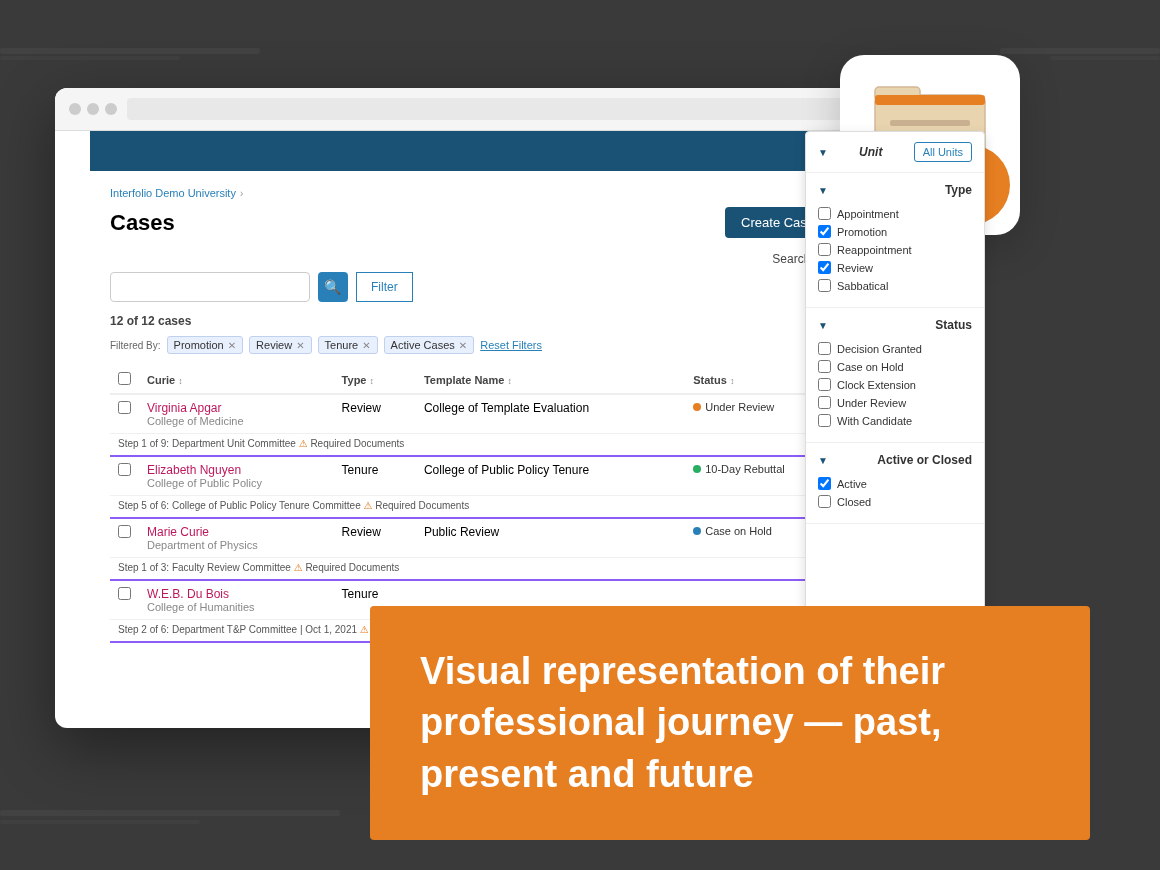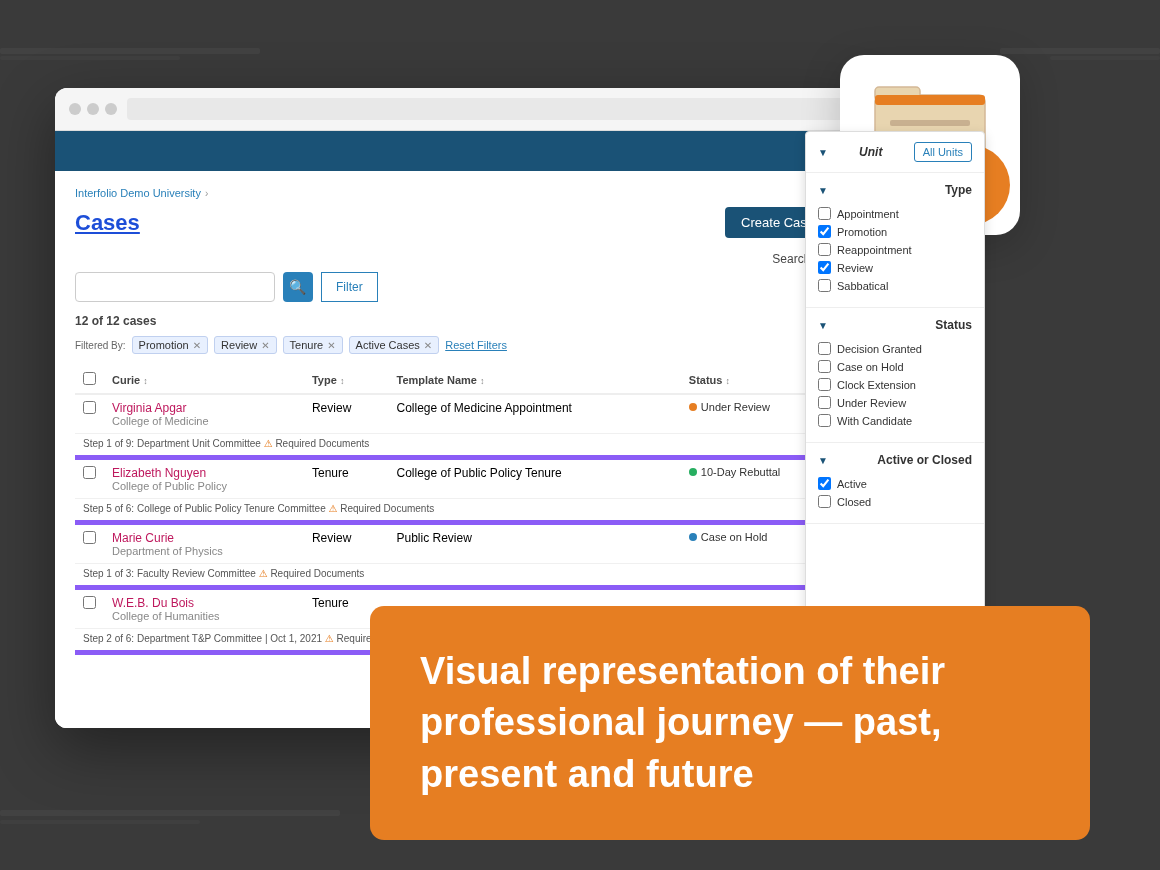--- a/index.html
+++ b/index.html
@@ -53,20 +53,21 @@
       flex: 1;
       height: 22px;
       background: #e8e8e8;
       border-radius: 4px;
     }
 
     
     .app-content {
       display: flex;
       height: calc(100% - 43px);
+      padding-left: 35px;
     }
 
     
     .main-area {
       flex: 1;
       background: #fff;
       overflow: hidden;
     }
 
     
@@ -100,22 +101,21 @@
 
     .page-header {
       display: flex;
       align-items: center;
       justify-content: space-between;
       margin-bottom: 14px;
     }
     .page-title {
       font-size: 22px;
       font-weight: 600;
-      color: #1d4ed8;
-      text-decoration: underline;
+      color: #000000;
     }
 
     .create-case-btn {
       background: #1a5276;
       color: #fff;
       border: none;
       padding: 8px 16px;
       border-radius: 4px;
       font-size: 13px;
       font-weight: 500;
@@ -243,21 +243,21 @@
       cursor: pointer;
     }
     .case-dept {
       color: #888;
       font-size: 11px;
     }
     .case-step {
       color: #555;
       font-size: 10px;
       padding: 4px 8px 6px 8px;
-      border-bottom: 5px solid #8b5cf6;
+      border-bottom: 2px solid #8b5cf6;
     }
     .warning-icon {
       color: #e67e22;
       font-size: 10px;
     }
 
     .status-dot {
       display: inline-block;
       width: 8px; height: 8px;
       border-radius: 50%;
@@ -394,21 +394,21 @@
       font-size: 36px;
     }
 
     
     .orange-card {
       position: absolute;
       bottom: 30px;
       left: 370px;
       width: 720px;
       background: #e67e22;
-      border-radius: 14px;
+      border-radius: 4px;
       padding: 40px 50px;
       z-index: 30;
     }
     .orange-text {
       color: #fff;
       font-size: 38px;
       font-weight: 600;
       line-height: 1.35;
     }
 
@@ -519,21 +519,21 @@
           </thead>
           <tbody>
 
             <tr class="case-row">
               <td><input type="checkbox" class="cb" style=""></td>
               <td>
                 <div class="case-name">Virginia Apgar</div>
                 <div class="case-dept">College of Medicine</div>
               </td>
               <td>Review</td>
-              <td>College of Medicine Appointment</td>
+              <td>College of Template Evaluation</td>
               <td>
                 <div class="status-cell">
                   <span class="status-dot dot-orange"></span>
                   <span>Under Review</span>
                 </div>
               </td>
             </tr>
             <tr>
               <td colspan="5" class="case-step">
                 <span>Step 1 of 9: Department Unit Committee </span>

